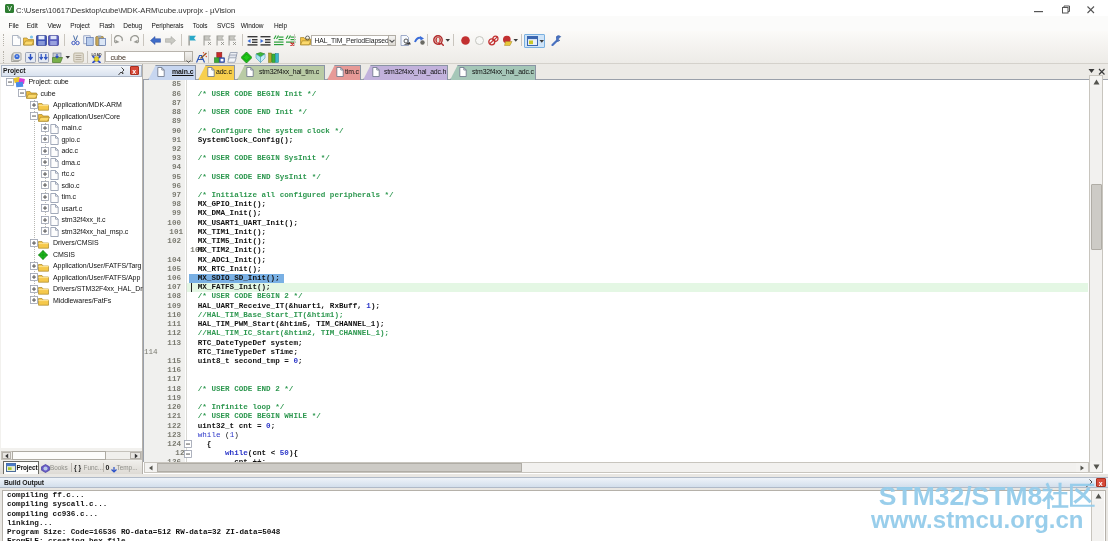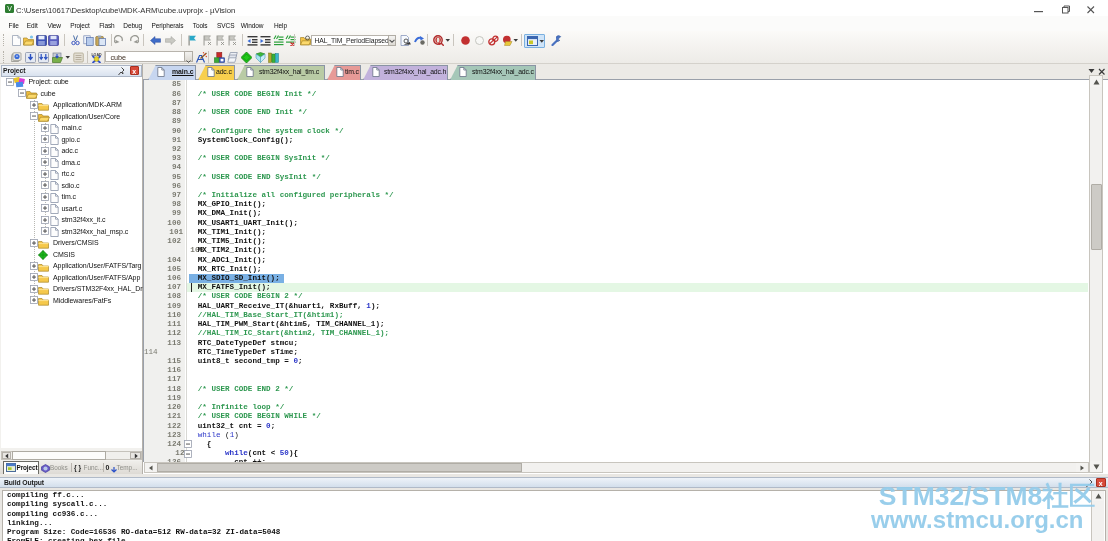--- a/index.html
+++ b/index.html
@@ -604,21 +604,21 @@
 <div class="a mono" style="left:188.6px;top:292.46000000000004px;font-size:7.6px;color:#111;white-space:pre;font-weight:bold;"><span style="color:#2e9850">  /* USER CODE BEGIN 2 */</span></div>
 <div class="a mono" style="left:144px;top:301.68000000000006px;width:37px;text-align:right;font-size:7.6px;color:#7a7a70;font-weight:bold;">109</div>
 <div class="a mono" style="left:188.6px;top:301.68000000000006px;font-size:7.6px;color:#111;white-space:pre;font-weight:bold;">  HAL_UART_Receive_IT(&amp;huart1, RxBuff, <span style="color:#2a35c8">1</span>);</div>
 <div class="a mono" style="left:144px;top:310.90000000000003px;width:37px;text-align:right;font-size:7.6px;color:#7a7a70;font-weight:bold;">110</div>
 <div class="a mono" style="left:188.6px;top:310.90000000000003px;font-size:7.6px;color:#111;white-space:pre;font-weight:bold;"><span style="color:#2e9850">  //HAL_TIM_Base_Start_IT(&amp;htim1);</span></div>
 <div class="a mono" style="left:144px;top:320.12px;width:37px;text-align:right;font-size:7.6px;color:#7a7a70;font-weight:bold;">111</div>
 <div class="a mono" style="left:188.6px;top:320.12px;font-size:7.6px;color:#111;white-space:pre;font-weight:bold;">  HAL_TIM_PWM_Start(&amp;htim5, TIM_CHANNEL_1);</div>
 <div class="a mono" style="left:144px;top:329.34000000000003px;width:37px;text-align:right;font-size:7.6px;color:#7a7a70;font-weight:bold;">112</div>
 <div class="a mono" style="left:188.6px;top:329.34000000000003px;font-size:7.6px;color:#111;white-space:pre;font-weight:bold;"><span style="color:#2e9850">  //HAL_TIM_IC_Start(&amp;htim2, TIM_CHANNEL_1);</span></div>
 <div class="a mono" style="left:144px;top:338.56000000000006px;width:37px;text-align:right;font-size:7.6px;color:#7a7a70;font-weight:bold;">113</div>
-<div class="a mono" style="left:188.6px;top:338.56000000000006px;font-size:7.6px;color:#111;white-space:pre;font-weight:bold;">  RTC_DateTypeDef stmcu;</div>
+<div class="a mono" style="left:188.6px;top:338.56000000000006px;font-size:7.6px;color:#111;white-space:pre;font-weight:bold;">  RTC_DateTypeDef system;</div>
 <div class="a mono" style="left:144px;top:347.78px;width:37px;text-align:left;font-size:7.6px;color:#7a7a70;font-weight:normal;">114</div>
 <div class="a mono" style="left:188.6px;top:347.78px;font-size:7.6px;color:#111;white-space:pre;font-weight:bold;">  RTC_TimeTypeDef sTime;</div>
 <div class="a mono" style="left:144px;top:357.0px;width:37px;text-align:right;font-size:7.6px;color:#7a7a70;font-weight:bold;">115</div>
 <div class="a mono" style="left:188.6px;top:357.0px;font-size:7.6px;color:#111;white-space:pre;font-weight:bold;">  uint8_t second_tmp = <span style="color:#2a35c8">0</span>;</div>
 <div class="a mono" style="left:144px;top:366.22px;width:37px;text-align:right;font-size:7.6px;color:#7a7a70;font-weight:bold;">116</div>
 <div class="a mono" style="left:144px;top:375.44000000000005px;width:37px;text-align:right;font-size:7.6px;color:#7a7a70;font-weight:bold;">117</div>
 <div class="a mono" style="left:144px;top:384.6600000000001px;width:37px;text-align:right;font-size:7.6px;color:#7a7a70;font-weight:bold;">118</div>
 <div class="a mono" style="left:188.6px;top:384.6600000000001px;font-size:7.6px;color:#111;white-space:pre;font-weight:bold;"><span style="color:#2e9850">  /* USER CODE END 2 */</span></div>
 <div class="a mono" style="left:144px;top:393.88px;width:37px;text-align:right;font-size:7.6px;color:#7a7a70;font-weight:bold;">119</div>
 <div class="a mono" style="left:144px;top:403.1px;width:37px;text-align:right;font-size:7.6px;color:#7a7a70;font-weight:bold;">120</div>

